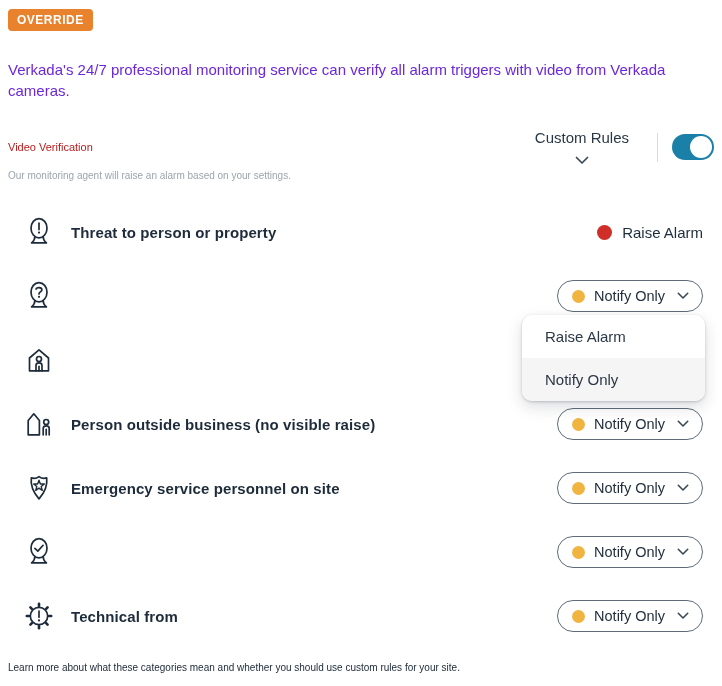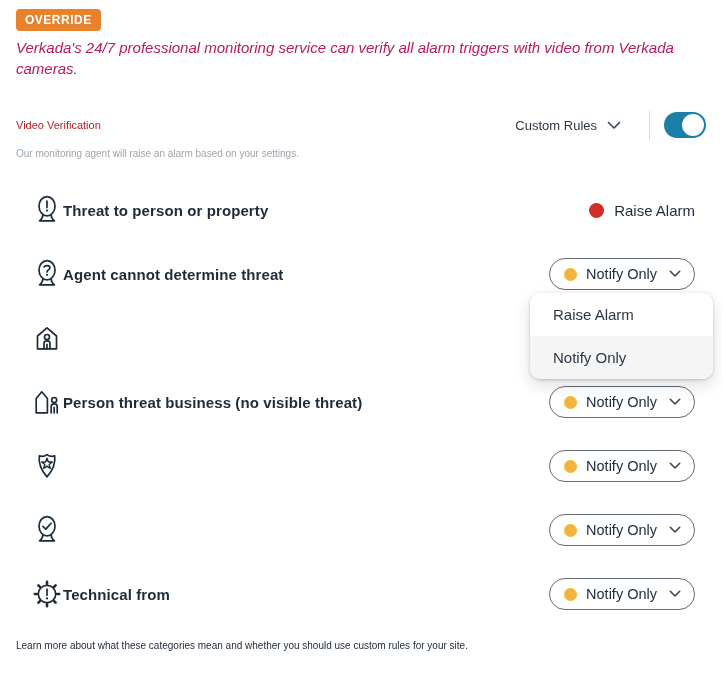--- a/index.html
+++ b/index.html
@@ -1,44 +1,44 @@
 <!DOCTYPE html>
 <html><head>
 <meta charset="utf-8">
 <style>
   html,body{margin:0;padding:0;}
   body{
     width:722px;height:686px;overflow:hidden;background:#fff;
     font-family:"Liberation Sans",sans-serif;color:#1D2B3A;
     -webkit-font-smoothing:antialiased;
   }
-  .page{padding:9px 16px 0;position:relative;}
+  .page{padding:9px 8px 0;position:relative;}
 
   .badge{
     display:inline-block;background:#E8822D;color:#fff;font-size:12px;
     font-weight:bold;letter-spacing:.5px;padding:4px 9px;border-radius:4px;
   }
 
-  .intro{margin:6px 0 0;font-size:15px;line-height:1.4;color:#be185d;max-width:664px;font-style:italic;}
+  .intro{margin:28px 0 0;font-size:15px;line-height:1.4;color:#6d28d9;max-width:664px;}
 
   .section-header{margin-top:31px;display:flex;align-items:center;height:30px;}
   .section-title{font-size:11px;color:#b91c1c;}
   .header-right{margin-left:auto;display:flex;align-items:center;}
-  .custom-rules{display:flex;align-items:center;gap:10px;font-size:13px;color:#2A3845;cursor:pointer;margin-right:28px;}
+  .custom-rules{display:flex;align-items:center;gap:10px;font-size:15px;color:#2A3845;cursor:pointer;margin-right:28px;flex-direction:column;}
   .vdivider{width:1px;height:29px;background:#D7DBDE;margin-right:14px;}
   .toggle{width:42px;height:26px;border-radius:13px;background:#1B80A7;position:relative;cursor:pointer;flex:none;}
   .toggle .knob{position:absolute;top:2px;right:2px;width:22px;height:22px;border-radius:50%;background:#fff;}
 
   .subtitle{margin:8px 0 0;font-size:10px;color:#9CA5AC;}
 
   .rows{margin-top:19px;position:relative;}
   .row{height:64px;display:flex;align-items:center;padding-left:15px;}
   .row-icon{width:32px;height:34px;flex:none;display:flex;align-items:center;justify-content:center;}
   .row-icon svg{display:block;}
-  .row-label{font-size:15px;font-weight:bold;letter-spacing:.1px;}
+  .row-label{margin-left:16px;font-size:15px;font-weight:bold;letter-spacing:.1px;}
   .row-right{margin-left:auto;margin-right:11px;display:flex;align-items:center;}
 
   .status{display:flex;align-items:center;gap:10px;font-size:15px;color:#1E2D3C;}
   .dot{border-radius:50%;flex:none;}
   .dot.red{width:15px;height:15px;background:#D02E28;}
   .dot.amber{width:13px;height:13px;background:#F0B541;}
 
   .pill{
     display:flex;align-items:center;gap:9px;background:#fff;
     border:1px solid #5F6C78;border-radius:17px;height:32px;
@@ -105,21 +105,20 @@
 
     <div class="row">
       <span class="row-icon">
         <svg width="32" height="34" viewBox="0 0 32 32" fill="none" stroke="#1D2B3A" stroke-width="1.7" stroke-linecap="round" stroke-linejoin="round">
           <ellipse cx="16" cy="12.2" rx="8" ry="9.6"></ellipse>
           <path d="M11.9 20.6 C11.9 23.4 10.2 25.6 8.6 26.9 H23.4 C21.8 25.6 20.1 23.4 20.1 20.6"></path>
           <path d="M13.1 9.1 C13.1 7.1 18.9 6.9 18.9 9.8 C18.9 11.9 16 11.9 16 13.9"></path>
           <circle cx="16" cy="16.8" r="1.1" fill="#1D2B3A" stroke="none"></circle>
         </svg>
       </span>
-      <span class="row-label">Agent cannot determine threat</span>
       <span class="row-right">
         <button class="pill">
           <span class="dot amber"></span>
           <span>Notify Only</span>
           <svg class="chev" width="12" height="8" viewBox="0 0 12 8" fill="none">
               <polyline points="1.3,1.3 6,6 10.7,1.3" stroke="#3A4956" stroke-width="1.6" stroke-linecap="round" stroke-linejoin="round"></polyline>
             </svg>
         </button>
       </span>
     </div>
@@ -146,39 +145,40 @@
 
     <div class="row">
       <span class="row-icon">
         <svg width="32" height="34" viewBox="0 0 32 32" fill="none" stroke="#1D2B3A" stroke-width="1.7" stroke-linecap="round" stroke-linejoin="round">
           <path d="M5.2 12.5 L10.8 5.8 L16.4 12.5 V26.8 H5.2 Z"></path>
           <circle cx="23.2" cy="14" r="2.5"></circle>
           <path d="M20.2 26.8 V20.3 C20.2 18.8 21.4 17.8 23.2 17.8 C25 17.8 26.2 18.8 26.2 20.3 V26.8"></path>
           <line x1="23.2" y1="21.4" x2="23.2" y2="26.8"></line>
         </svg>
       </span>
-      <span class="row-label">Person threat business (no visible threat)</span>
+      <span class="row-label">Person outside business (no visible raise)</span>
       <span class="row-right">
         <button class="pill">
           <span class="dot amber"></span>
           <span>Notify Only</span>
           <svg class="chev" width="12" height="8" viewBox="0 0 12 8" fill="none">
               <polyline points="1.3,1.3 6,6 10.7,1.3" stroke="#3A4956" stroke-width="1.6" stroke-linecap="round" stroke-linejoin="round"></polyline>
             </svg>
         </button>
       </span>
     </div>
 
     <div class="row">
       <span class="row-icon">
         <svg width="32" height="34" viewBox="0 0 32 32" fill="none" stroke="#1D2B3A" stroke-width="1.7" stroke-linecap="round" stroke-linejoin="round">
           <path d="M16 4.6 C13.8 6.3 11 6.7 8.3 5.9 C7.5 12.4 9 19 16 26.9 C23 19 24.5 12.4 23.7 5.9 C21 6.7 18.2 6.3 16 4.6 Z"></path>
           <polygon points="16,8.2 17.35,11.94 21.33,12.07 18.19,14.51 19.29,18.33 16,16.1 12.71,18.33 13.81,14.51 10.67,12.07 14.65,11.94" stroke-width="1.4"></polygon>
         </svg>
       </span>
+      <span class="row-label">Emergency service personnel on site</span>
       <span class="row-right">
         <button class="pill">
           <span class="dot amber"></span>
           <span>Notify Only</span>
           <svg class="chev" width="12" height="8" viewBox="0 0 12 8" fill="none">
               <polyline points="1.3,1.3 6,6 10.7,1.3" stroke="#3A4956" stroke-width="1.6" stroke-linecap="round" stroke-linejoin="round"></polyline>
             </svg>
         </button>
       </span>
     </div>

